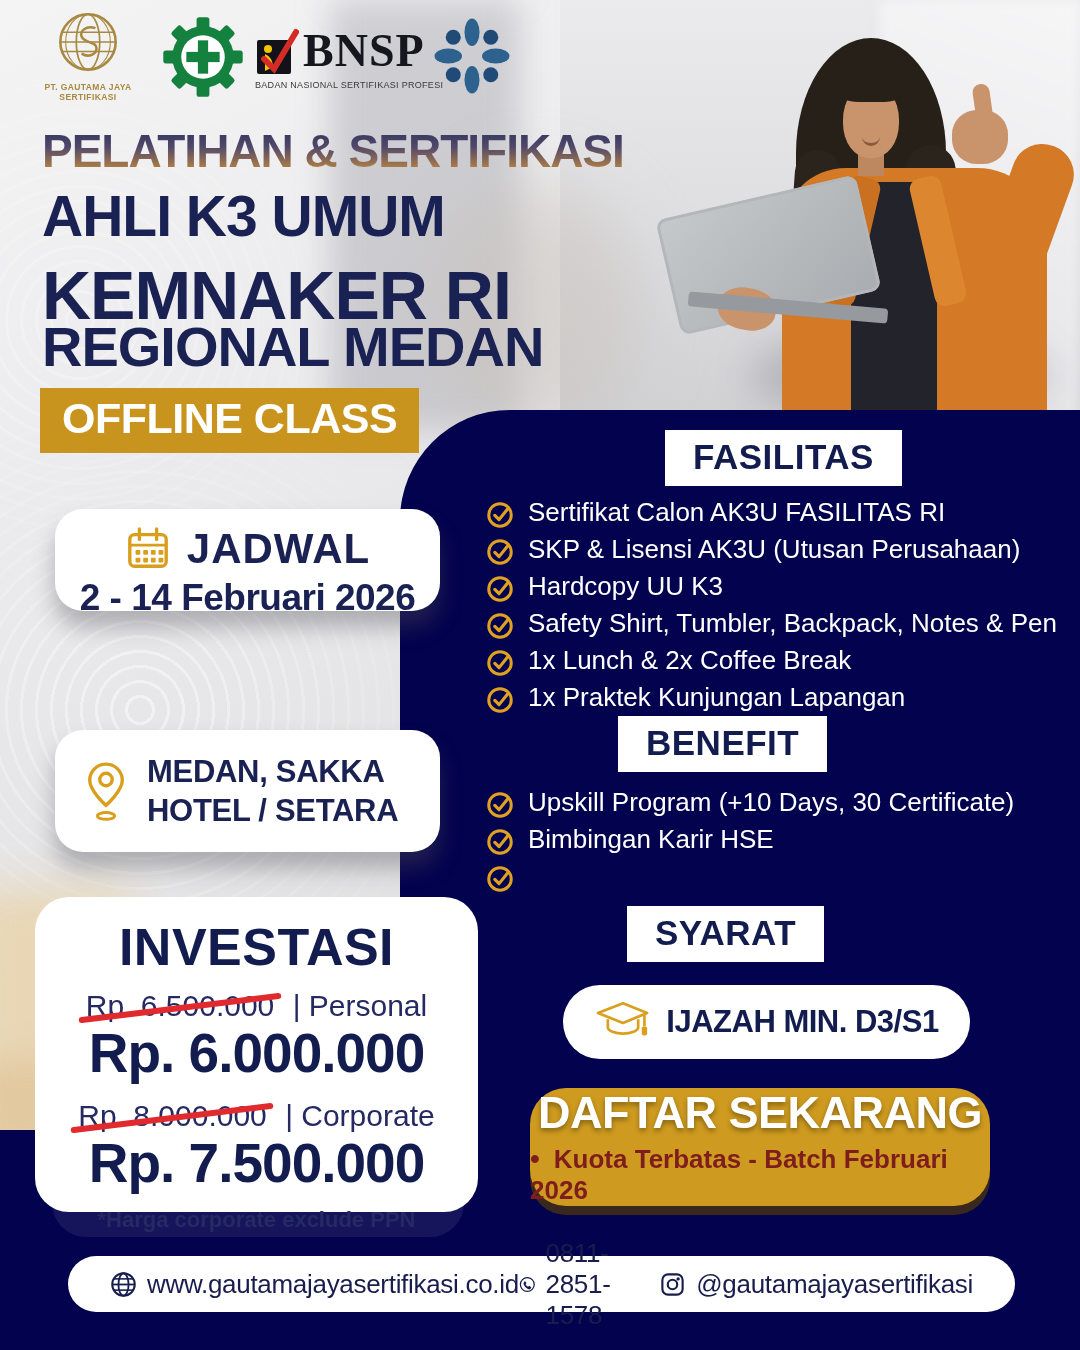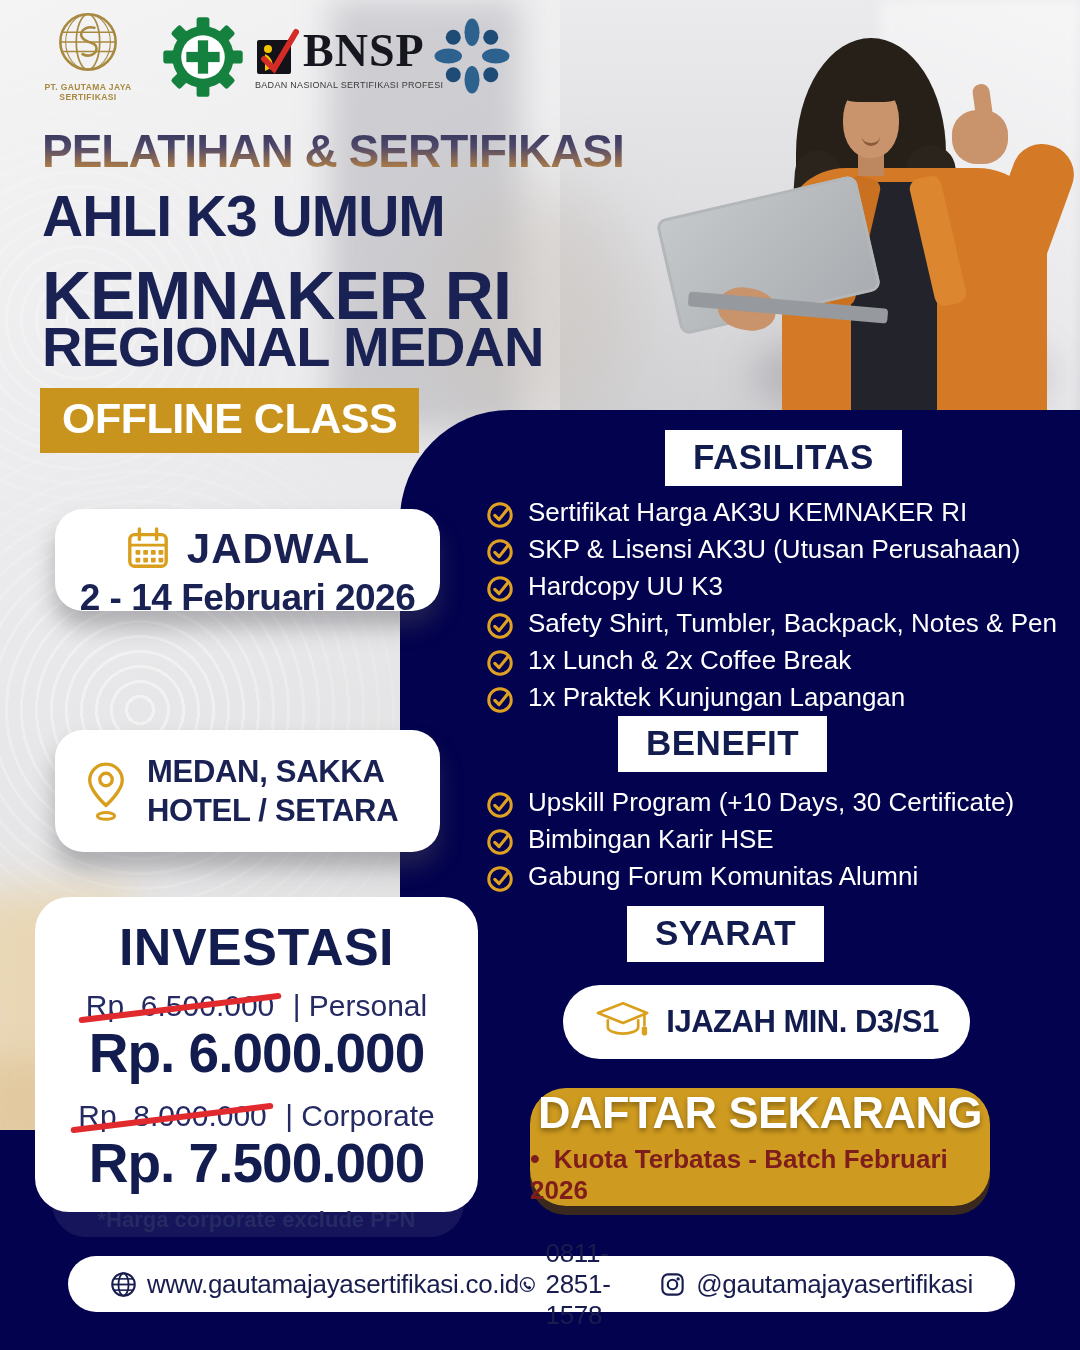--- a/index.html
+++ b/index.html
@@ -225,21 +225,21 @@
   <div class="panel">
     <div class="box-head" style="left:265px;top:20px;">FASILITAS</div>
 
     <ul class="check-list" style="top:88px;">
 
         <li class="check-item">
           <svg width="30" height="30" viewBox="0 0 32 32">
             <circle cx="16" cy="17" r="12" fill="none" stroke="#DFA122" stroke-width="3.2"></circle>
             <path d="M10.5 17.5l4.5 4.5 10-12.5" fill="none" stroke="#DFA122" stroke-width="3.4" stroke-linecap="round" stroke-linejoin="round"></path>
           </svg>
-          <span class="check-text">Sertifikat Harga AK3U KEMNAKER RI</span>
+          <span class="check-text">Sertifikat Calon AK3U FASILITAS RI</span>
         </li>
 
         <li class="check-item">
           <svg width="30" height="30" viewBox="0 0 32 32">
             <circle cx="16" cy="17" r="12" fill="none" stroke="#DFA122" stroke-width="3.2"></circle>
             <path d="M10.5 17.5l4.5 4.5 10-12.5" fill="none" stroke="#DFA122" stroke-width="3.4" stroke-linecap="round" stroke-linejoin="round"></path>
           </svg>
           <span class="check-text">SKP &amp; Lisensi AK3U (Utusan Perusahaan)</span>
         </li>
 
@@ -294,21 +294,20 @@
             <path d="M10.5 17.5l4.5 4.5 10-12.5" fill="none" stroke="#DFA122" stroke-width="3.4" stroke-linecap="round" stroke-linejoin="round"></path>
           </svg>
           <span class="check-text">Bimbingan Karir HSE</span>
         </li>
 
         <li class="check-item">
           <svg width="30" height="30" viewBox="0 0 32 32">
             <circle cx="16" cy="17" r="12" fill="none" stroke="#DFA122" stroke-width="3.2"></circle>
             <path d="M10.5 17.5l4.5 4.5 10-12.5" fill="none" stroke="#DFA122" stroke-width="3.4" stroke-linecap="round" stroke-linejoin="round"></path>
           </svg>
-          <span class="check-text">Gabung Forum Komunitas Alumni</span>
         </li>
       </ul>
 
     <div class="box-head" style="left:227px;top:496px;">SYARAT</div>
 
     <div class="pill">
       <svg width="58" height="50" viewBox="0 0 64 56">
         <path d="M4 18L32 7l27 11-27 11z" fill="none" stroke="#D9A01E" stroke-width="3" stroke-linejoin="round"></path>
         <path d="M15 25v9c0 4 8 7 17 7s17-3 17-7v-9" fill="none" stroke="#D9A01E" stroke-width="3"></path>
         <line x1="56" y1="19" x2="56" y2="33" stroke="#D9A01E" stroke-width="3"></line>

